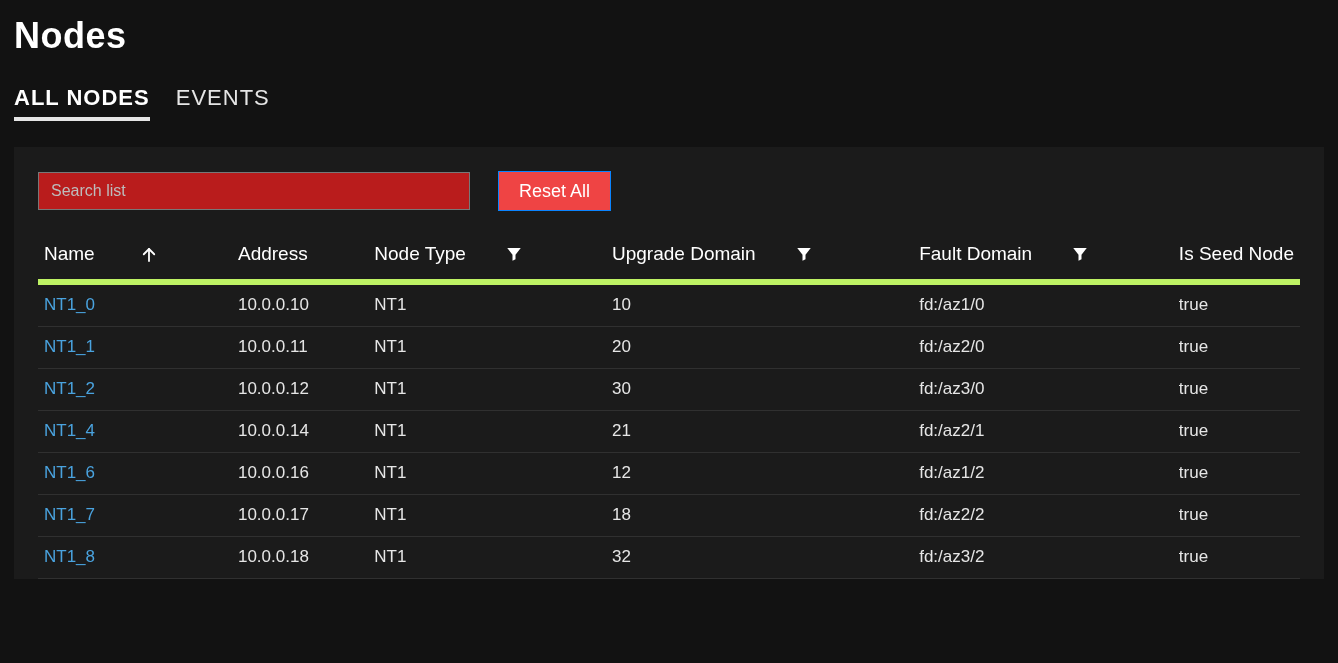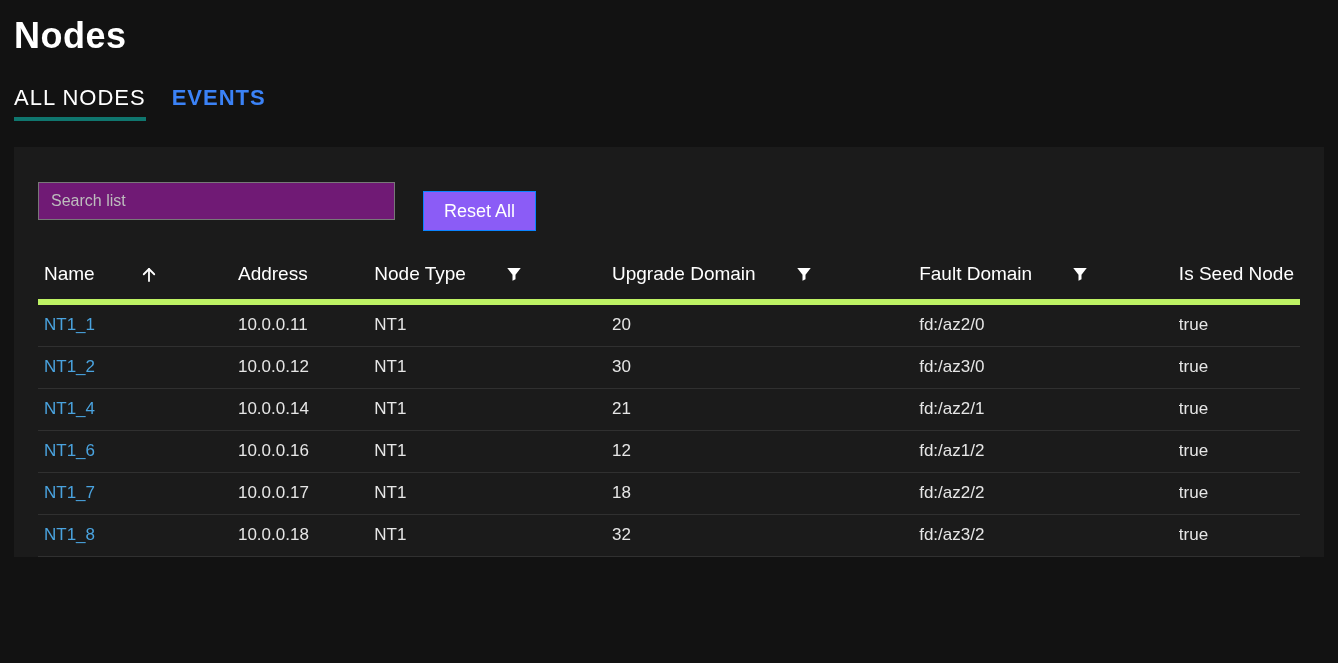--- a/index.html
+++ b/index.html
@@ -28,58 +28,57 @@
     display: flex;
     gap: 26px;
     border-bottom: none;
     margin-bottom: 26px;
   }
   .tab {
     font-size: 22px;
     letter-spacing: 1px;
     padding-bottom: 6px;
     cursor: pointer;
-    color: #3b82f6;
+    color: #e5e5e5;
+    font-weight: 400;
+  }
+  .tab.active {
+    color: #ffffff;
+    border-bottom: 4px solid #e5e5e5;
     font-weight: 700;
-  }
-  .tab.active {
-    color: #ffffff;
-    border-bottom: 4px solid #0f766e;
-    font-weight: 400;
   }
   .panel {
     background: #1b1b1b;
     padding: 24px 24px 0 24px;
   }
   .toolbar {
     display: flex;
     align-items: center;
     gap: 28px;
     margin-bottom: 24px;
   }
   .search {
-    width: 357px;
+    width: 432px;
     height: 38px;
-    background: #701a75;
+    background: #b91c1c;
     border: 1px solid #787878;
     color: #c4c4c4;
     padding: 0 12px;
     font-size: 16px;
     outline: none;
   }
   .search::placeholder { color: #bdbdbd; }
   .btn-reset {
     height: 40px;
     padding: 0 20px;
-    background: #8b5cf6;
+    background: #ef4444;
     color: #ffffff;
     font-size: 18px;
     border: 1px solid #0a84ff;
     cursor: pointer;
-    margin-top: 20px;
   }
 
   table.grid {
     width: 100%;
     border-collapse: collapse;
   }
   table.grid th {
     text-align: left;
     font-weight: 400;
     font-size: 19px;
@@ -204,20 +203,28 @@
               </span>
             </span>
           </th>
           <th>
             <span>Is Seed Node</span>
           </th>
         </tr>
       </thead>
       <tbody id="rows">
           <tr>
+            <td class="link"><a href="#">NT1_0</a></td>
+            <td>10.0.0.10</td>
+            <td>NT1</td>
+            <td>10</td>
+            <td>fd:/az1/0</td>
+            <td>true</td>
+          </tr>
+          <tr>
             <td class="link"><a href="#">NT1_1</a></td>
             <td>10.0.0.11</td>
             <td>NT1</td>
             <td>20</td>
             <td>fd:/az2/0</td>
             <td>true</td>
           </tr>
           <tr>
             <td class="link"><a href="#">NT1_2</a></td>
             <td>10.0.0.12</td>

